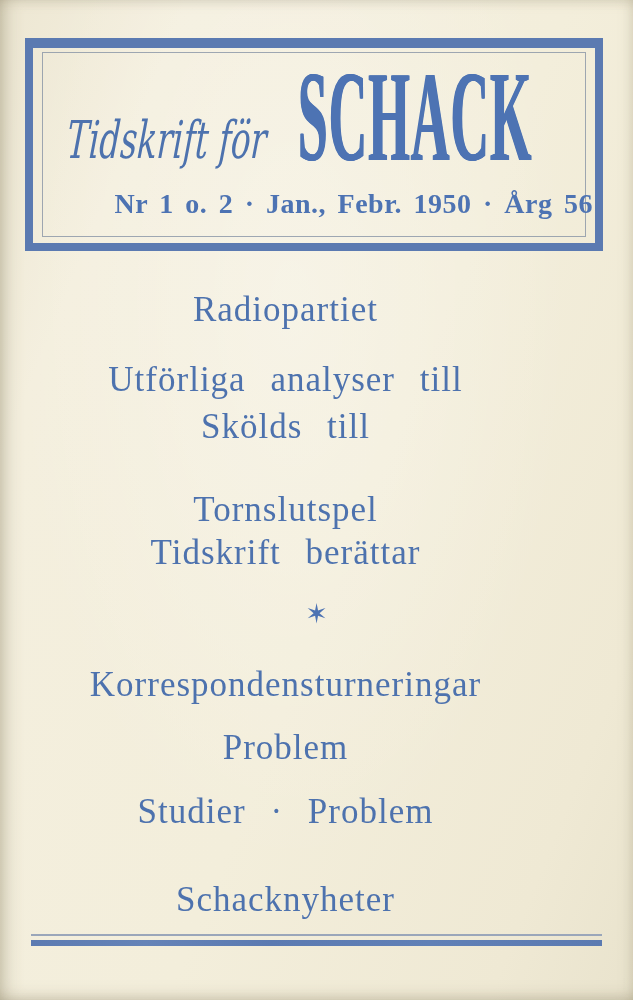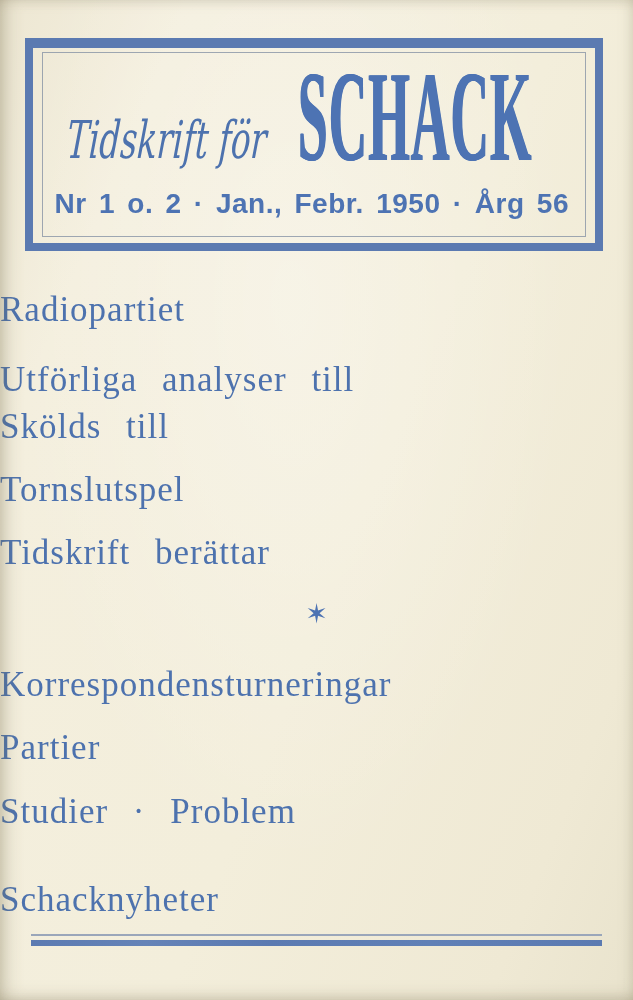--- a/index.html
+++ b/index.html
@@ -54,32 +54,33 @@
     font-weight:bold;
     font-size:96px;line-height:1;
     letter-spacing:2px;
     color:var(--ink_strong, #4d73b3);
     transform:scale(0.555,1.34);
     transform-origin:left top;
     white-space:nowrap;
     text-shadow:1px 0 0 currentColor,-1px 0 0 currentColor;
   }
   .issue-line{
-    position:absolute;right:26px;top:141px;
-    font-family:Liberation Sans, sans-serif;
+    position:absolute;right:2px;top:141px;
+    font-family:Liberation Serif, serif;
     font-weight:bold;
     font-size:28px;line-height:1.1;
     letter-spacing:0.5px;word-spacing:4px;
     color:var(--ink_strong, #4d73b3);
     white-space:nowrap;
   }
 
   
   .toc-line{
     position:absolute;left:0;width:571px;
+    text-align:center;
     font-family:"Liberation Serif",serif;
     font-size:35px;line-height:44px;
     letter-spacing:1px;word-spacing:15px;
     color:var(--ink, #4d72ae);
     white-space:nowrap;
   }
   .star-divider{
     position:absolute;left:0;width:633px;top:592px;
     text-align:center;
     font-family:"DejaVu Sans",sans-serif;
@@ -108,27 +109,27 @@
     <div class="masthead-inner"></div>
     <div class="script-title">Tidskrift för</div>
     <div class="main-title">SCHACK</div>
     <div class="issue-line">Nr 1 o. 2 · Jan., Febr. 1950 · Årg 56</div>
   </div>
 
   <div>
     <div class="toc-line" style="top:288px">Radiopartiet</div>
     <div class="toc-line" style="top:358px">Utförliga analyser till</div>
     <div class="toc-line" style="top:405px">Skölds till</div>
-    <div class="toc-line" style="top:468px">Tornslutspel</div>
+    <div class="toc-line" style="top:488px">Tornslutspel</div>
     <div class="toc-line" style="top:531px">Tidskrift berättar</div>
 
     <div class="star-divider">✶</div>
 
     <div class="toc-line" style="top:663px">Korrespondensturneringar</div>
-    <div class="toc-line" style="top:726px">Partier</div>
+    <div class="toc-line" style="top:726px">Problem</div>
     <div class="toc-line" style="top:790px">Studier · Problem</div>
     <div class="toc-line" style="top:878px">Schacknyheter</div>
   </div>
 
   <div class="rule-thin"></div>
   <div class="rule-thick"></div>
 
   <div class="vignette"></div>
 </div>
 

